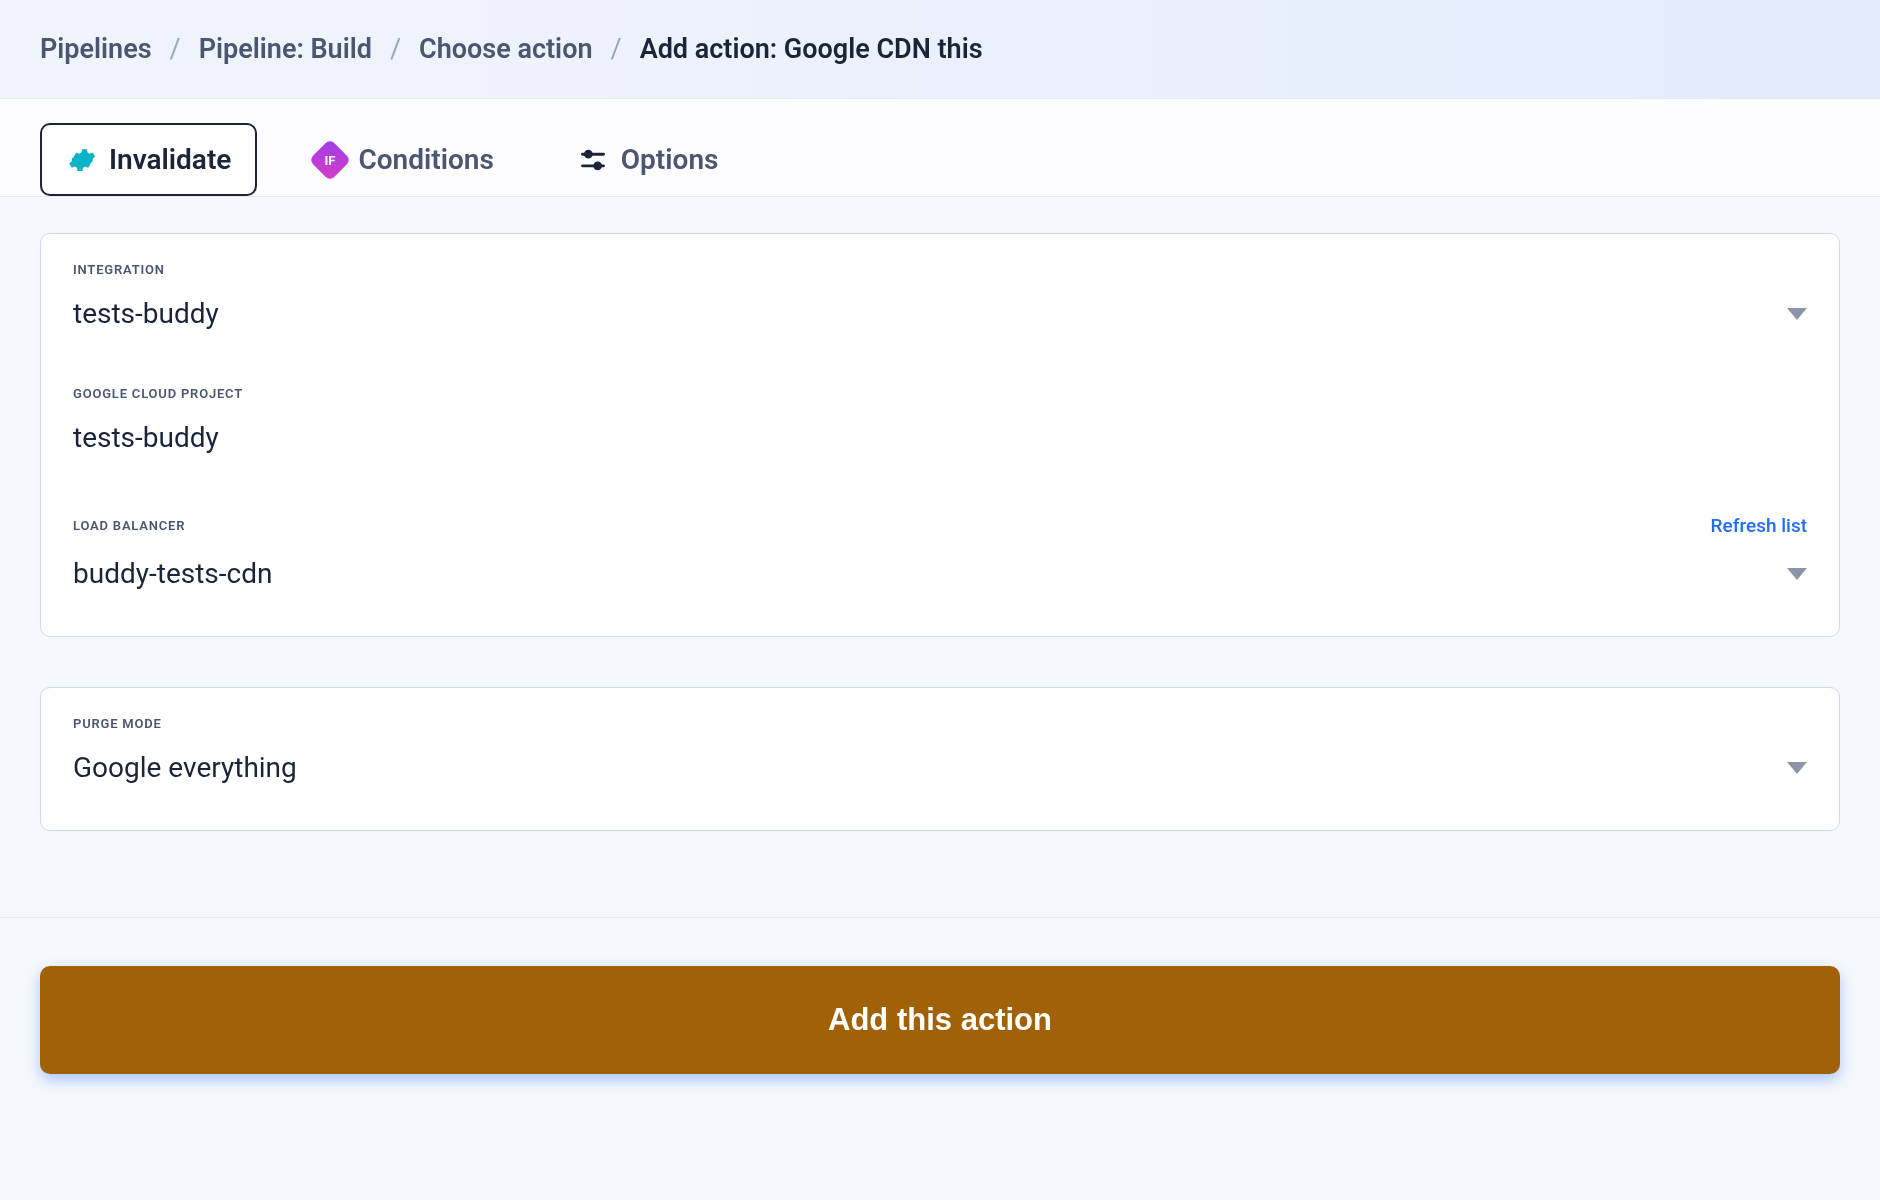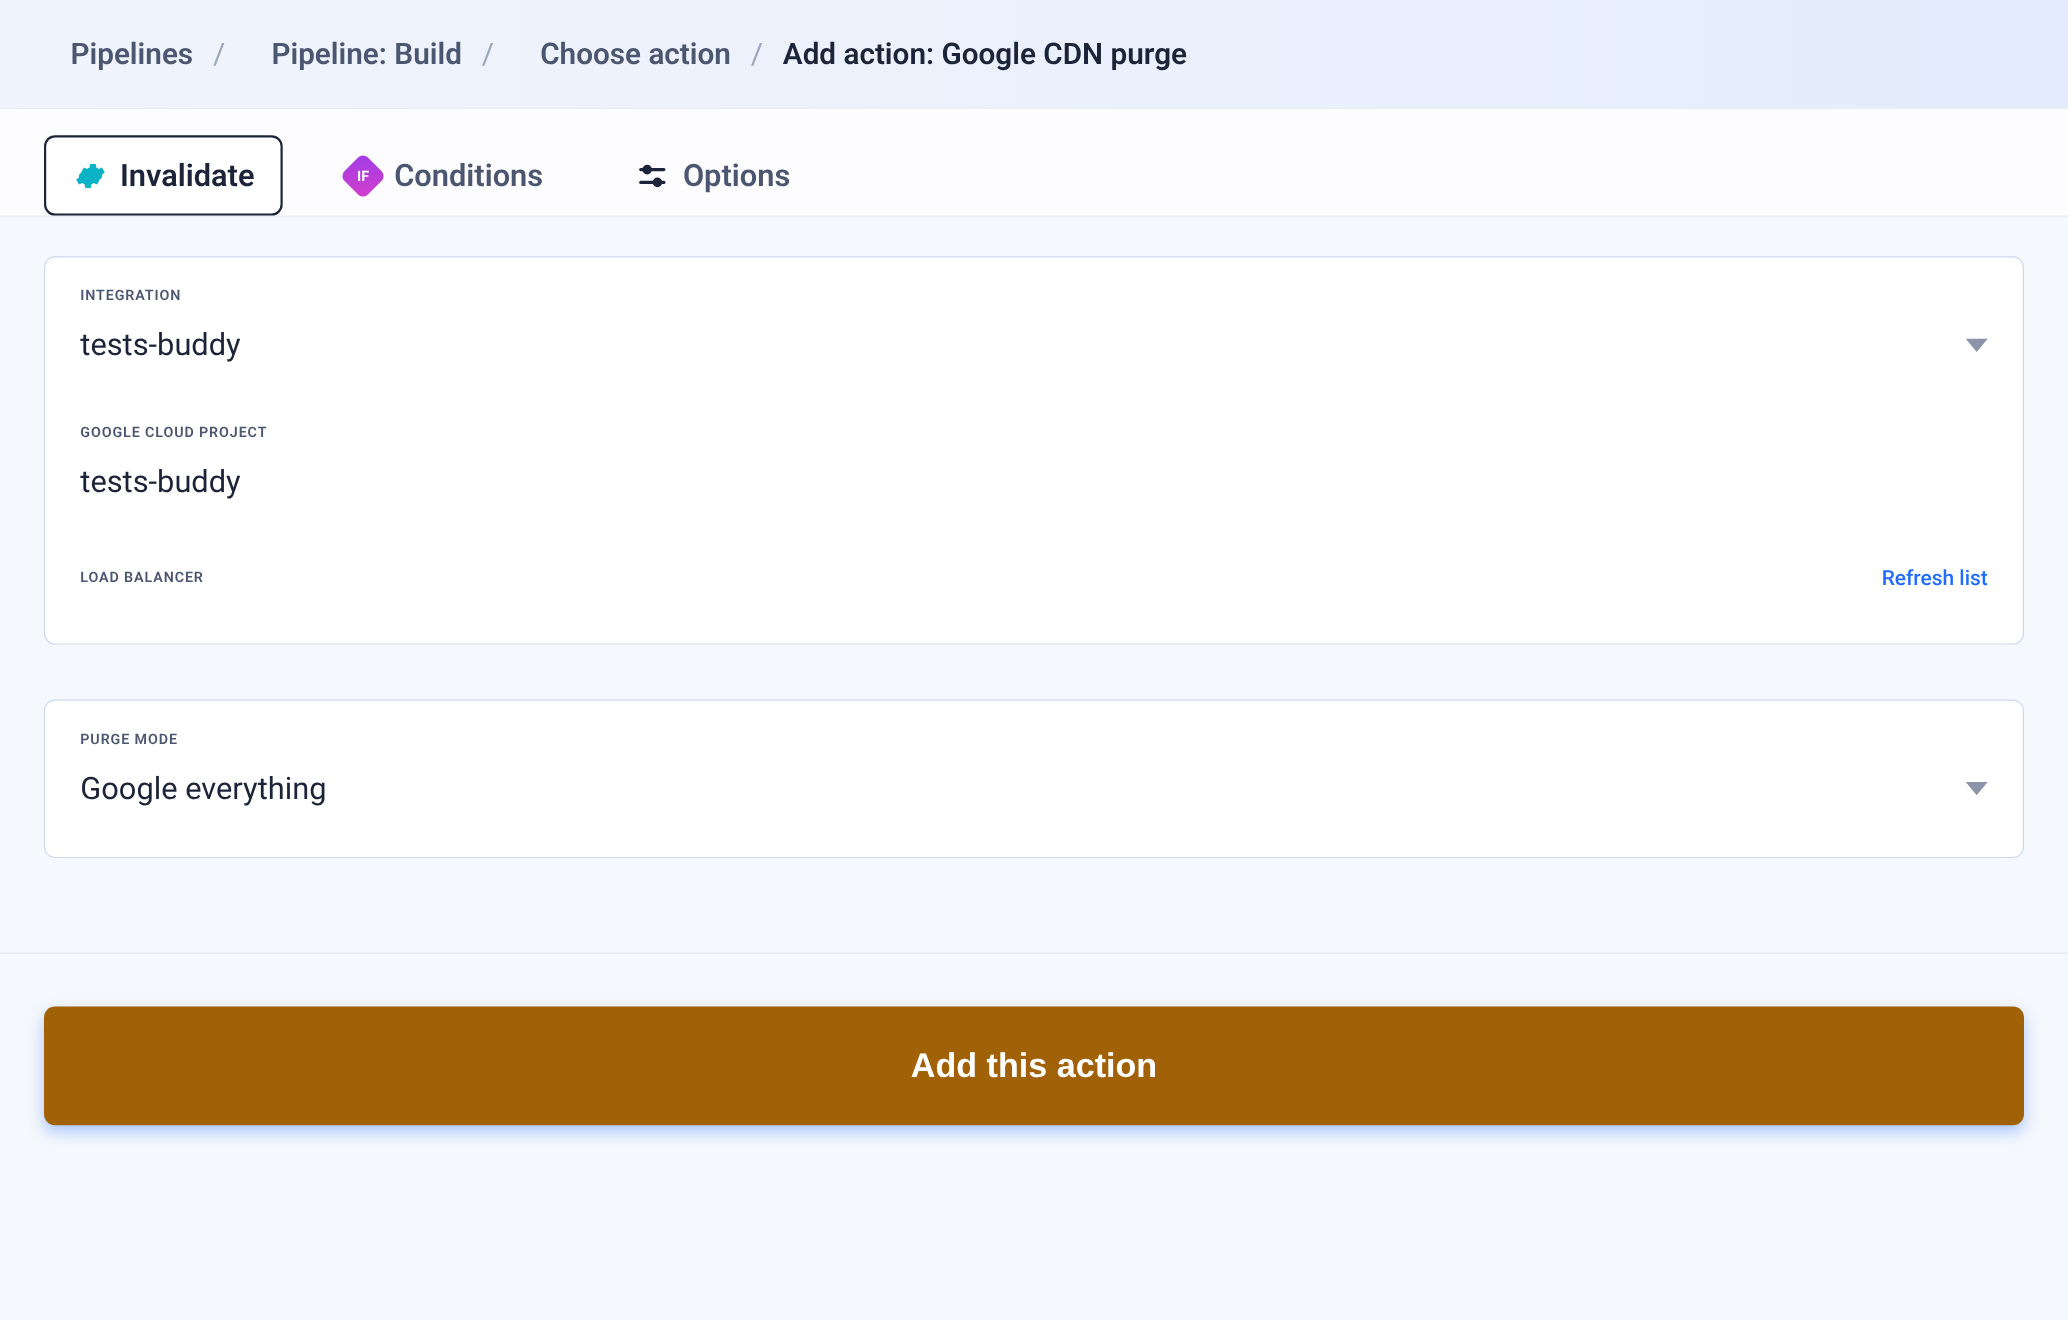--- a/index.html
+++ b/index.html
@@ -16,21 +16,21 @@
   border-bottom: 1px solid #e4e9f1;
 }
 .breadcrumb {
   display: flex;
   align-items: center;
   gap: 18px;
   font-size: 27px;
   font-weight: 600;
   color: #4b5670;
 }
-.breadcrumb a { color: #4b5670; text-decoration: none; margin-left: 24px; }
+.breadcrumb a { color: #4b5670; text-decoration: none; }
 .breadcrumb .sep { color: #9ba5bb; font-weight: 400; }
 .breadcrumb .current { color: #1b2438; }
 .tabs {
   background: #fdfdff;
   padding: 24px 40px 0;
   border-bottom: 1px solid #e4e9f1;
   display: flex;
   gap: 32px;
 }
 .tab {
@@ -107,21 +107,21 @@
 <body>
 
 <div class="header">
   <div class="breadcrumb">
     <a href="#">Pipelines</a>
     <span class="sep">/</span>
     <a href="#">Pipeline: Build</a>
     <span class="sep">/</span>
     <a href="#">Choose action</a>
     <span class="sep">/</span>
-    <span class="current">Add action: Google CDN purge</span>
+    <span class="current">Add action: Google CDN this</span>
   </div>
 </div>
 
 <div class="tabs">
   <div class="tab active">
     <span class="tab-icon gear-icon">
       <svg viewBox="0 0 24 24">
           <path fill="#0bb3c7" d="M12 8a4 4 0 100 8 4 4 0 000-8zm9.4 4a7.6 7.6 0 00-.1-1l2.1-1.6-2-3.5-2.5 1a7.5 7.5 0 00-1.7-1l-.4-2.6h-4l-.4 2.6a7.4 7.4 0 00-1.7 1l-2.5-1-2 3.5L4.7 11a7.6 7.6 0 000 2l-2.1 1.6 2 3.5 2.5-1c.5.4 1.1.8 1.7 1l.4 2.6h4l.4-2.6c.6-.2 1.2-.6 1.7-1l2.5 1 2-3.5L21.3 13c.1-.3.1-.7.1-1z"></path>
         </svg>
     </span>
@@ -164,20 +164,24 @@
       <div class="field-label-row">
         <span class="field-label">GOOGLE CLOUD PROJECT</span>
       </div>
       <div class="static-value">tests-buddy</div>
     </div>
     <div class="field">
       <div class="field-label-row">
         <span class="field-label">LOAD BALANCER</span>
         <a href="#" class="refresh-link">Refresh list</a>
       </div>
+      <div class="select-row">
+        <span class="select-value">buddy-tests-cdn</span>
+        <span class="caret"></span>
+      </div>
     </div>
   </div>
 
   <div class="card">
     <div class="field">
       <div class="field-label-row">
         <span class="field-label">PURGE MODE</span>
       </div>
       <div class="select-row">
         <span class="select-value">Google everything</span>

